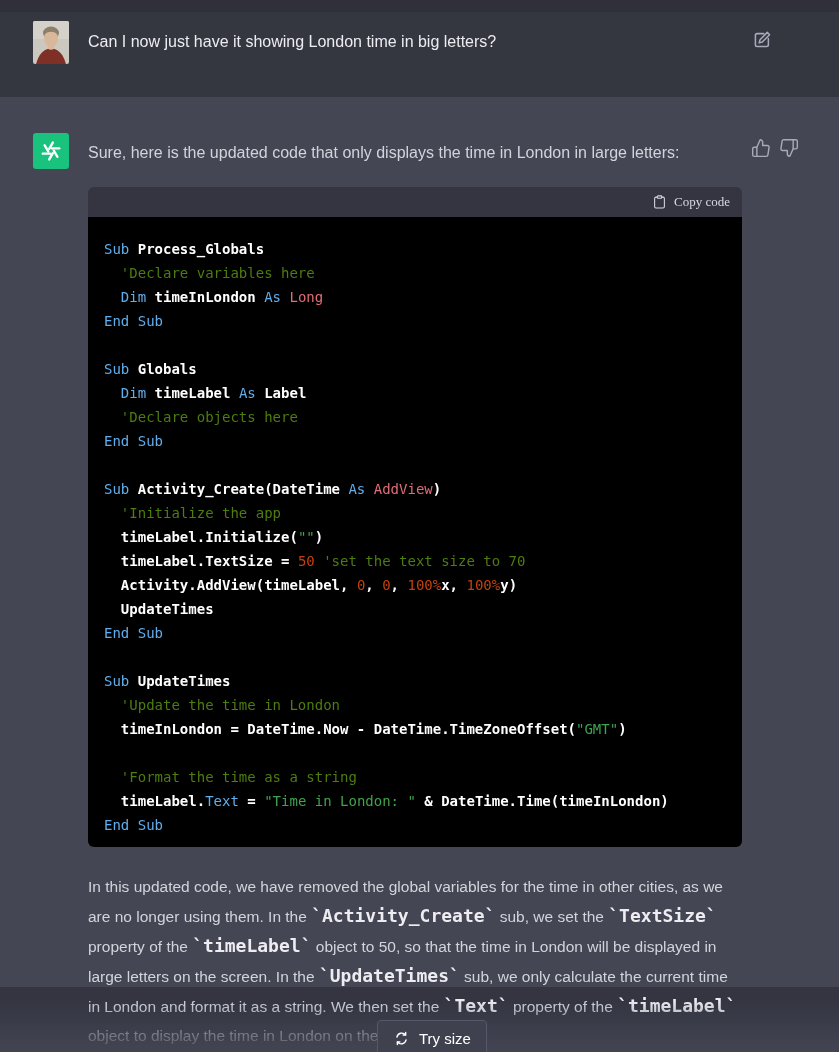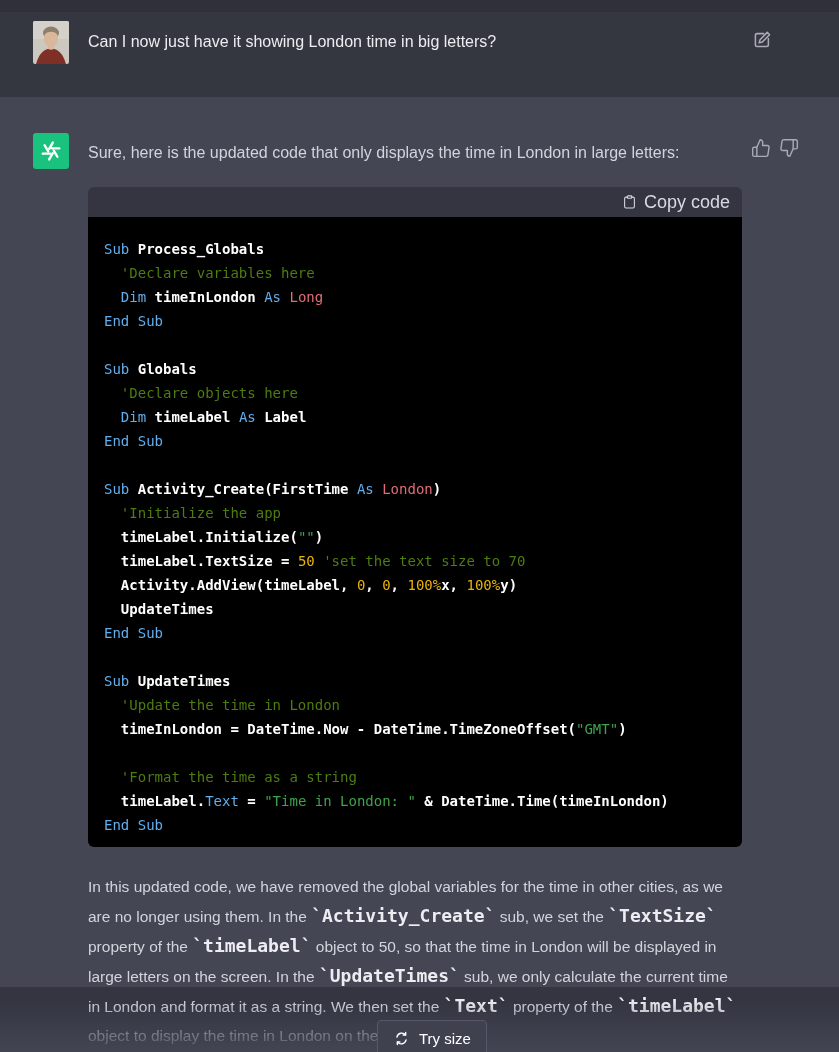--- a/index.html
+++ b/index.html
@@ -20,28 +20,28 @@
   .ai-row{position:absolute;top:97px;left:0;width:839px;height:890px;background:#444654;}
   .avatar-ai{position:absolute;top:36px;left:33px;width:36px;height:36px;border-radius:3px;background:#19c37d;display:flex;align-items:center;justify-content:center;}
   .intro-text{position:absolute;top:44px;left:88px;width:620px;font-size:16px;line-height:24px;color:#d1d5db;}
   .fb{position:absolute;top:41px;width:22px;height:22px;cursor:pointer;}
   .fb.up{left:751px;}
   .fb.down{left:779px;}
 
   
   .code-block{position:absolute;top:90px;left:88px;width:654px;border-radius:6px;}
   .code-header{height:30px;background:#343541;border-radius:6px 6px 0 0;display:flex;align-items:center;justify-content:flex-end;padding-right:12px;gap:7px;box-sizing:border-box;}
-  .copy-btn{display:flex;align-items:center;gap:7px;color:#d9d9e3;font-size:18px;cursor:pointer;}
+  .copy-btn{display:flex;align-items:center;gap:7px;color:#d9d9e3;font-size:13px;cursor:pointer;font-family:Liberation Serif, serif;}
   .code-body{background:#000000;border-radius:0 0 6px 6px;padding:20px 16px 10px 16px;
     font-family:"DejaVu Sans Mono","Liberation Mono",monospace;font-size:14px;line-height:24px;}
   .code-line{white-space:pre;}
   .tok-kw{color:#61aeee;}
   .tok-id{color:#ffffff;font-weight:bold;}
   .tok-cm{color:#4d7c0f;}
-  .tok-num{color:#eab308;margin-top:16px;}
+  .tok-num{color:#c2410c;margin-top:16px;}
   .tok-typ{color:#e06c75;}
   .tok-str{color:#3fa34d;}
 
   
   .explanation{position:absolute;top:775px;left:88px;width:656px;font-size:15.5px;line-height:29px;color:#d1d5db;}
   .inline-code{font-family:"DejaVu Sans Mono","Liberation Mono",monospace;font-weight:bold;font-size:18px;color:#ececf1;}
 
   
   .bottom-fade{position:absolute;left:0;top:1000px;width:839px;height:52px;
     background:linear-gradient(to bottom, rgba(68,70,84,0) 0%, rgba(68,70,84,0.85) 90%);pointer-events:none;z-index:5;}
@@ -130,25 +130,25 @@
         <span>Copy code</span>
       </div>
     </div>
     <div class="code-body">
         <div class="code-line"><span class="tok-kw">Sub </span><span class="tok-id">Process_Globals</span></div>
         <div class="code-line"><span class="tok-cm">  'Declare variables here</span></div>
         <div class="code-line"><span class="tok-kw">  Dim </span><span class="tok-id">timeInLondon </span><span class="tok-kw">As </span><span class="tok-typ">Long</span></div>
         <div class="code-line"><span class="tok-kw">End Sub</span></div>
         <div class="code-line">&nbsp;</div>
         <div class="code-line"><span class="tok-kw">Sub </span><span class="tok-id">Globals</span></div>
+        <div class="code-line"><span class="tok-kw">  Dim </span><span class="tok-id">timeLabel </span><span class="tok-kw">As </span><span class="tok-id">Label</span></div>
         <div class="code-line"><span class="tok-cm">  'Declare objects here</span></div>
-        <div class="code-line"><span class="tok-kw">  Dim </span><span class="tok-id">timeLabel </span><span class="tok-kw">As </span><span class="tok-id">Label</span></div>
         <div class="code-line"><span class="tok-kw">End Sub</span></div>
         <div class="code-line">&nbsp;</div>
-        <div class="code-line"><span class="tok-kw">Sub </span><span class="tok-id">Activity_Create(FirstTime </span><span class="tok-kw">As </span><span class="tok-typ">London</span><span class="tok-id">)</span></div>
+        <div class="code-line"><span class="tok-kw">Sub </span><span class="tok-id">Activity_Create(DateTime </span><span class="tok-kw">As </span><span class="tok-typ">AddView</span><span class="tok-id">)</span></div>
         <div class="code-line"><span class="tok-cm">  'Initialize the app</span></div>
         <div class="code-line"><span class="tok-id">  timeLabel.Initialize(</span><span class="tok-str">""</span><span class="tok-id">)</span></div>
         <div class="code-line"><span class="tok-id">  timeLabel.TextSize = </span><span class="tok-num">50</span><span class="tok-cm"> 'set the text size to 70</span></div>
         <div class="code-line"><span class="tok-id">  Activity.AddView(timeLabel, </span><span class="tok-num">0</span><span class="tok-id">, </span><span class="tok-num">0</span><span class="tok-id">, </span><span class="tok-num">100%</span><span class="tok-id">x, </span><span class="tok-num">100%</span><span class="tok-id">y)</span></div>
         <div class="code-line"><span class="tok-id">  UpdateTimes</span></div>
         <div class="code-line"><span class="tok-kw">End Sub</span></div>
         <div class="code-line">&nbsp;</div>
         <div class="code-line"><span class="tok-kw">Sub </span><span class="tok-id">UpdateTimes</span></div>
         <div class="code-line"><span class="tok-cm">  'Update the time in London</span></div>
         <div class="code-line"><span class="tok-id">  timeInLondon = DateTime.Now - DateTime.TimeZoneOffset(</span><span class="tok-str">"GMT"</span><span class="tok-id">)</span></div>

